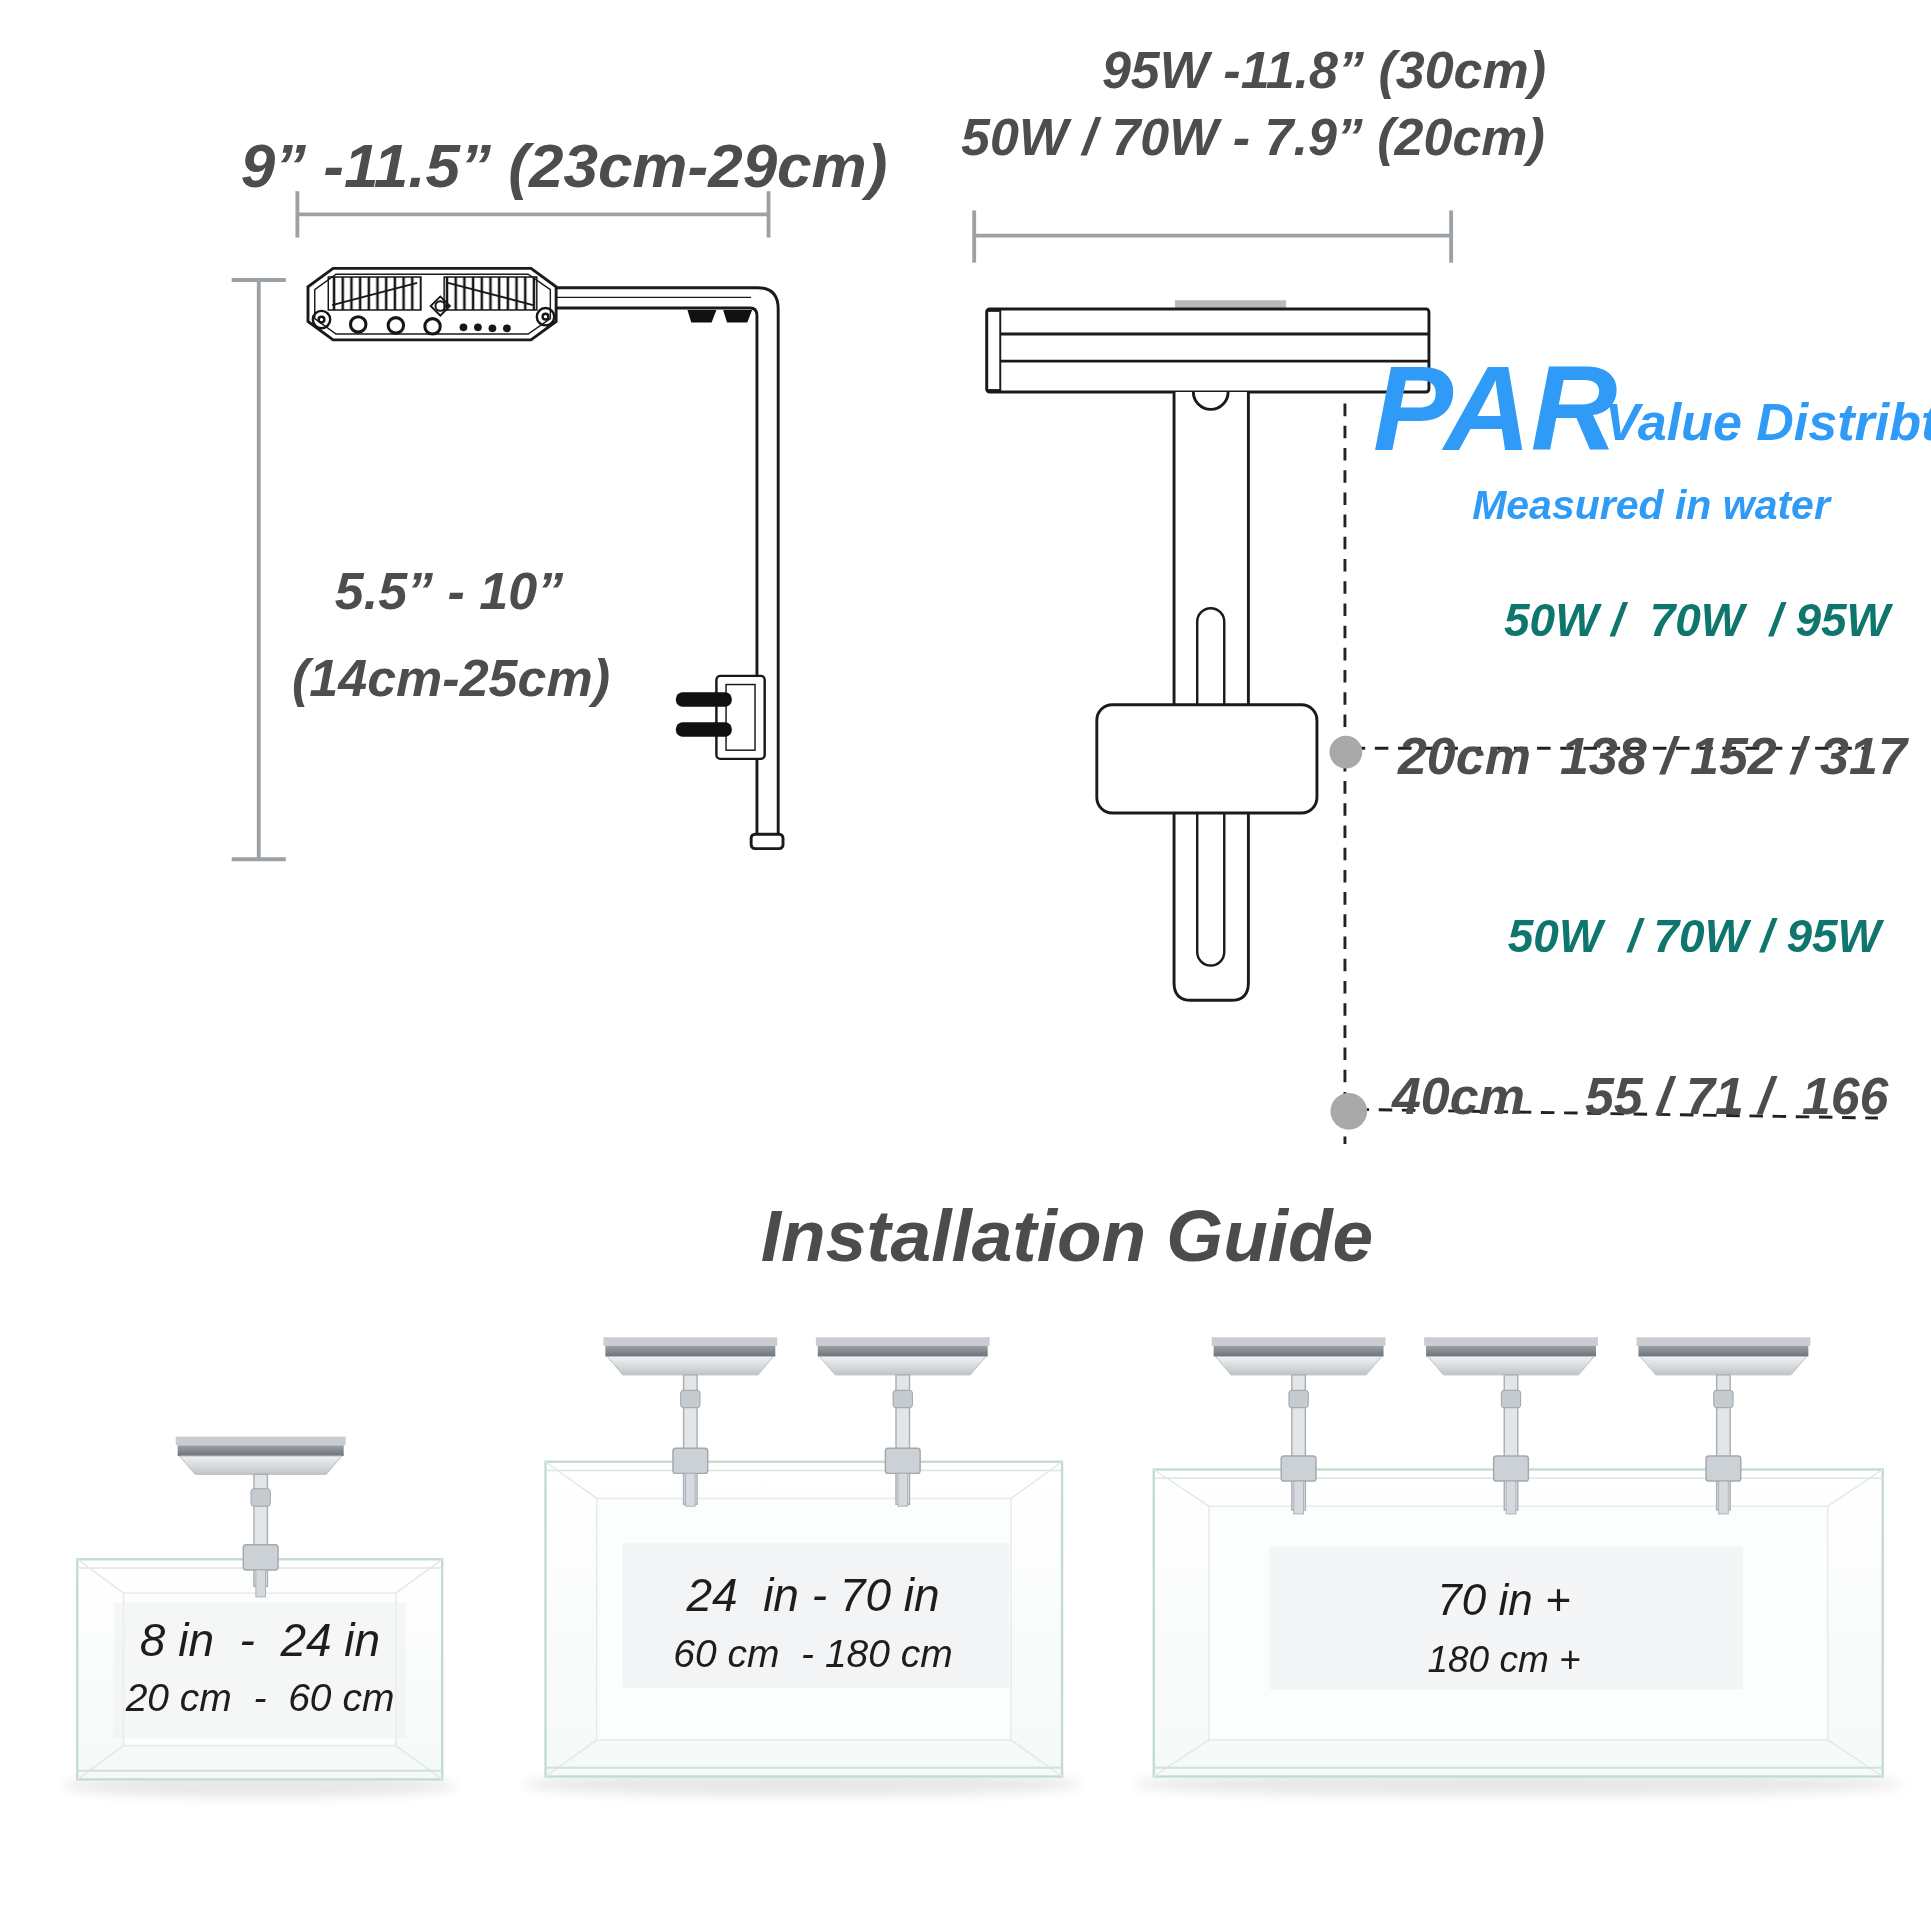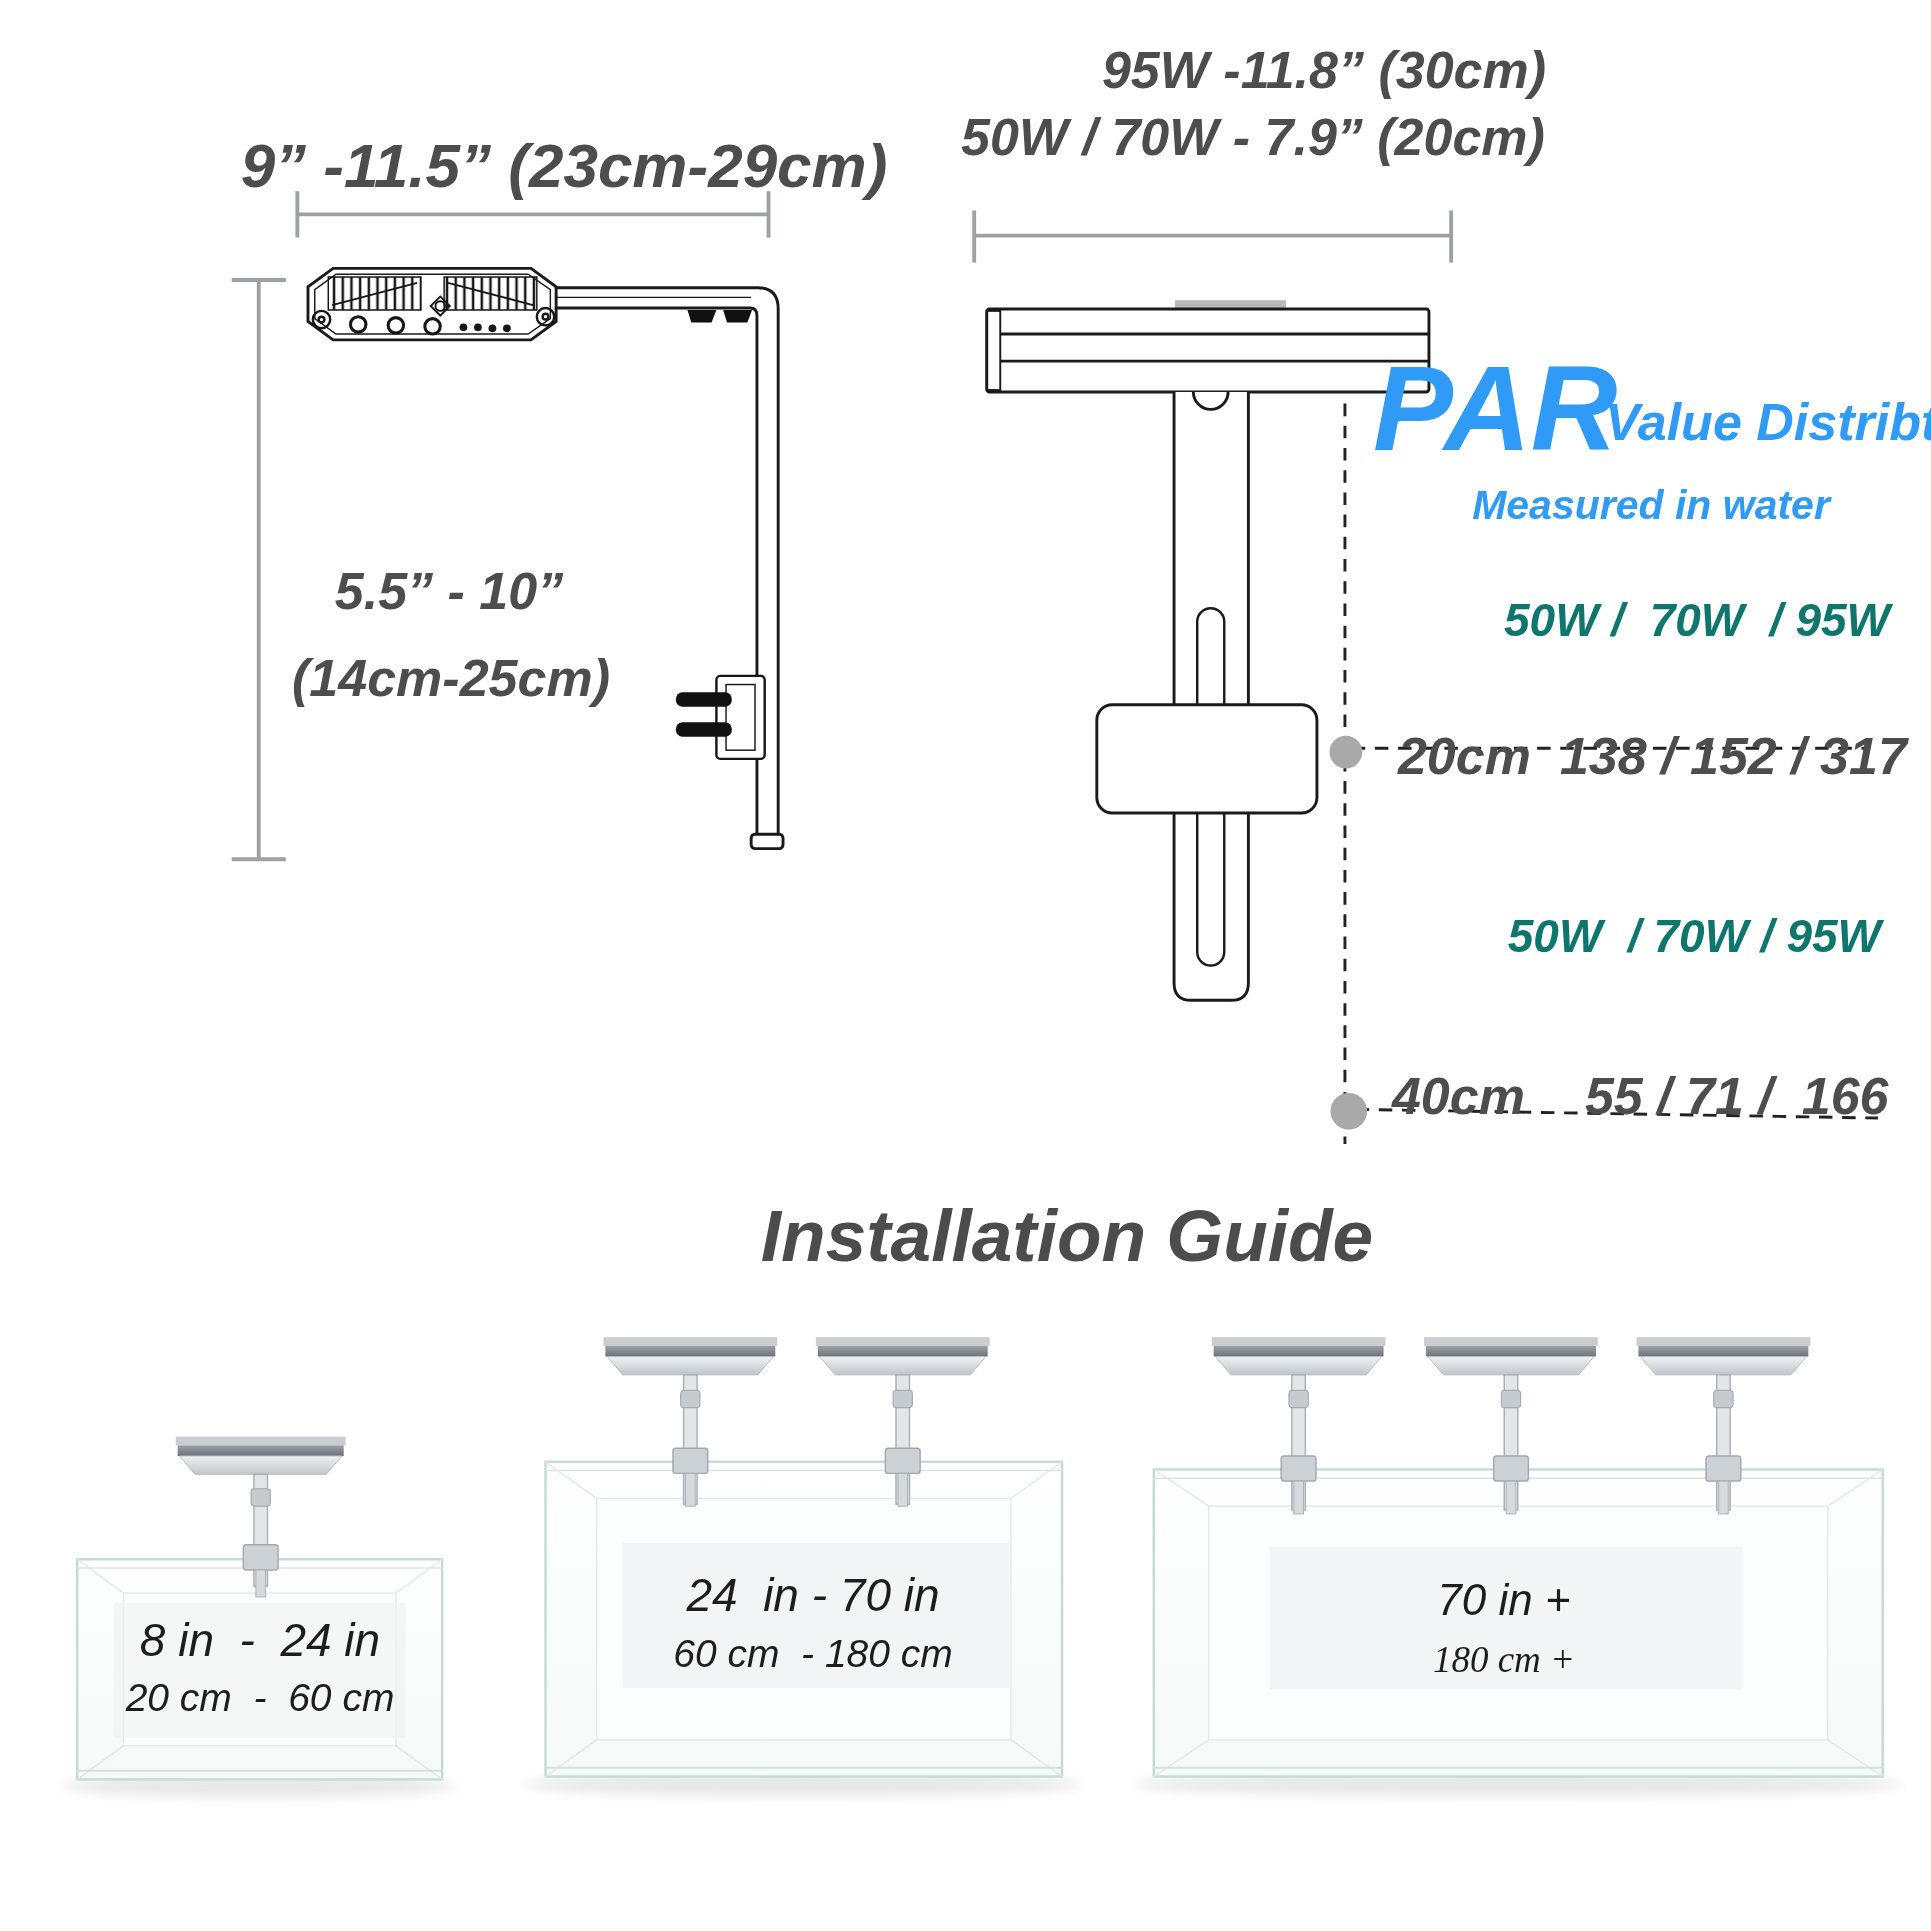--- a/index.html
+++ b/index.html
@@ -282,14 +282,14 @@
 
 <div class="t b ctr" style="left:1067px; top:1199px; font-size:73px; color:#4c4c4c;">Installation Guide</div>
 
 <div class="t black ctr" style="left:260px; top:1617px; font-size:46px;">8 in  -  24 in</div>
 <div class="t black ctr" style="left:260px; top:1678px; font-size:39px;">20 cm  -  60 cm</div>
 
 <div class="t black ctr" style="left:813px; top:1572px; font-size:46px;">24  in - 70 in</div>
 <div class="t black ctr" style="left:813px; top:1634px; font-size:39px;">60 cm  - 180 cm</div>
 
 <div class="t black ctr" style="left:1504px; top:1578px; font-size:44px;">70 in +</div>
-<div class="t black ctr" style="left:1504px; top:1641px; font-size:37px;font-family:Liberation Serif, serif;">180 cm +</div>
+<div class="t black ctr" style="left:1504px; top:1641px; font-size:37px;">180 cm +</div>
 
 
 </body></html>

